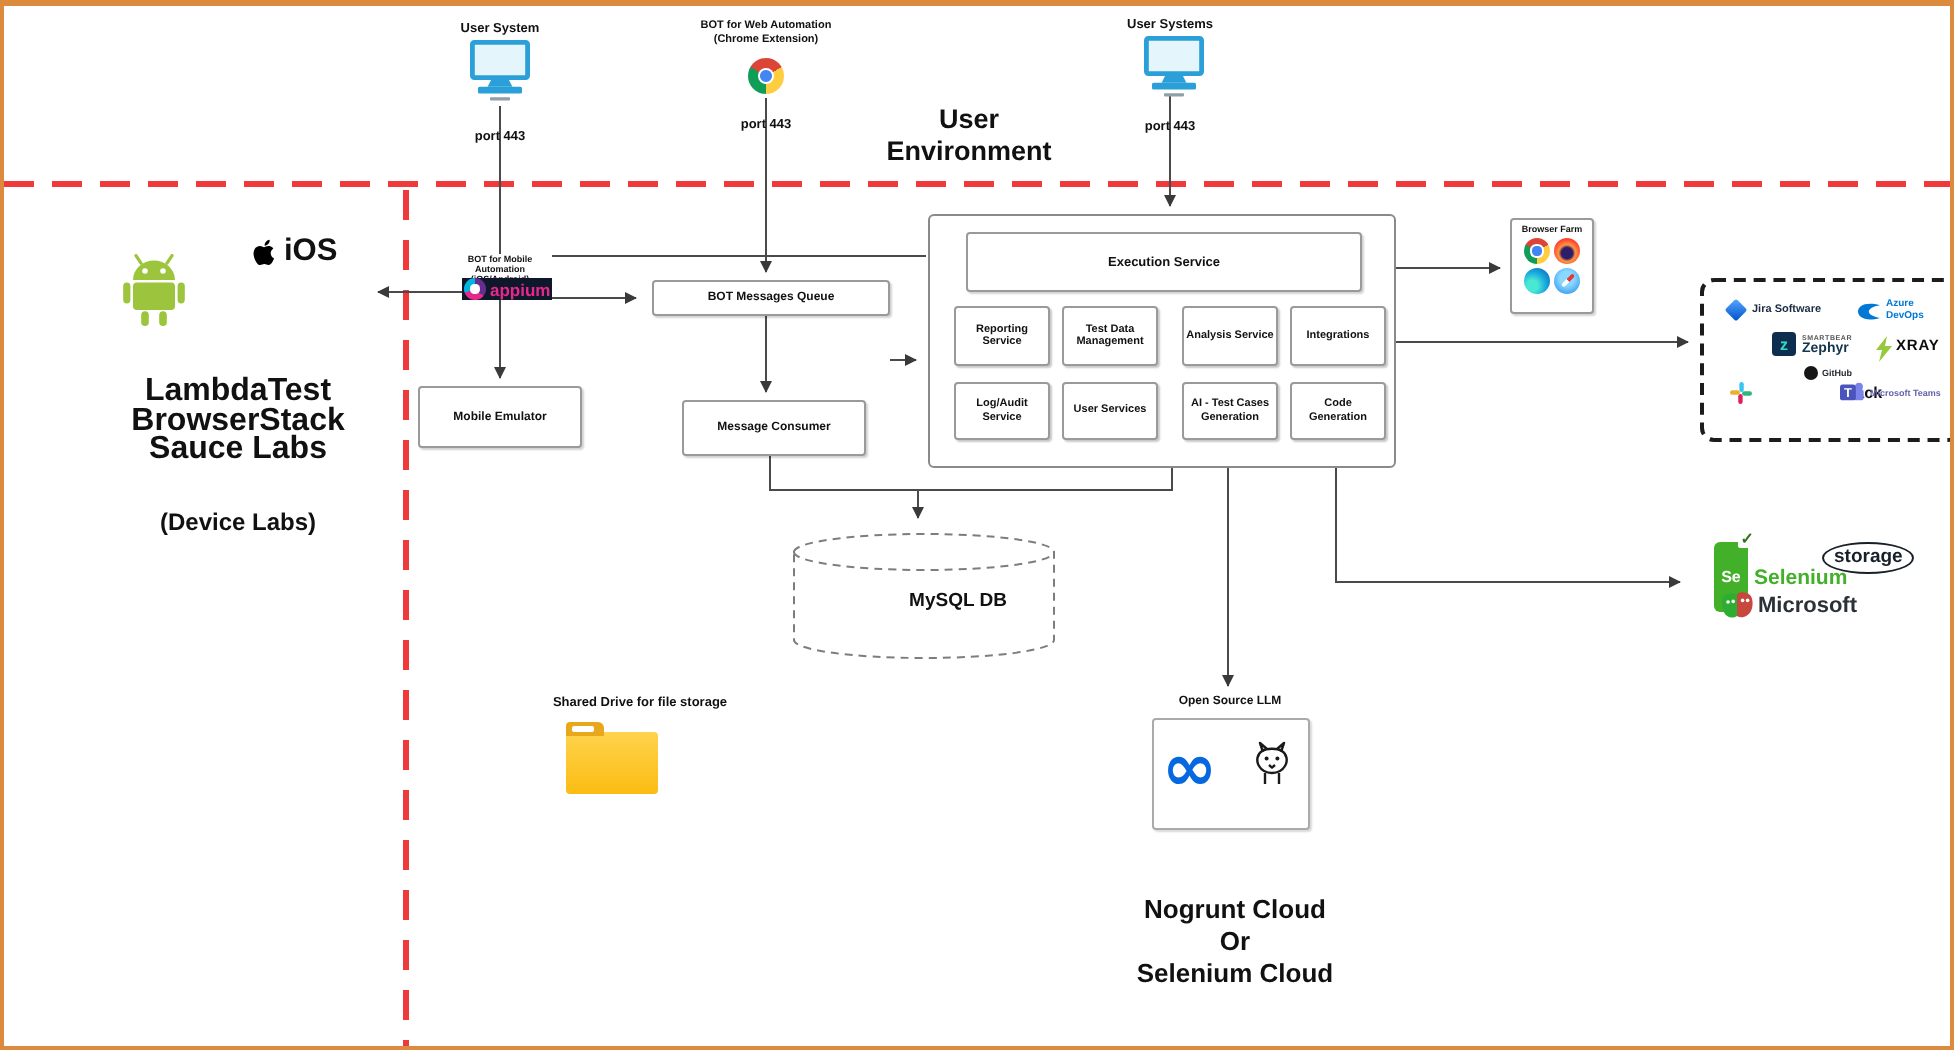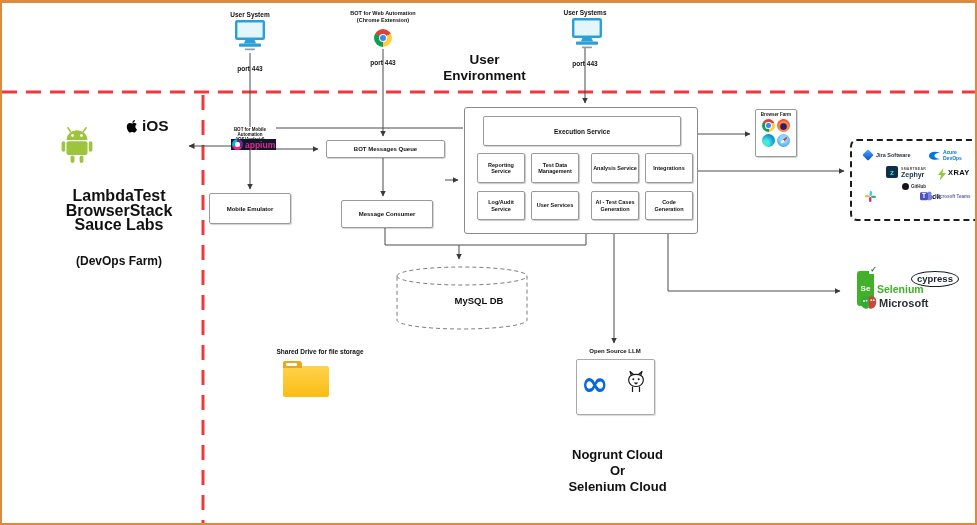--- a/index.html
+++ b/index.html
@@ -152,21 +152,21 @@
   <svg width="16" height="18" viewBox="0 0 24 26">
     <path fill="#000" d="M17.05 13.97c-.03-2.4 1.96-3.55 2.05-3.61-1.12-1.63-2.86-1.86-3.47-1.88-1.47-.15-2.88.87-3.63.87-.75 0-1.9-.85-3.13-.83-1.61.02-3.09.94-3.92 2.38-1.67 2.9-.43 7.18 1.2 9.53.8 1.15 1.75 2.44 3 2.39 1.2-.05 1.66-.78 3.11-.78 1.45 0 1.86.78 3.13.75 1.29-.02 2.11-1.17 2.9-2.33.91-1.33 1.28-2.62 1.3-2.69-.03-.01-2.5-.96-2.54-3.8z"></path>
     <path fill="#000" d="M15.3 6.9c.66-.8 1.1-1.9.98-3-.95.04-2.1.63-2.78 1.43-.61.7-1.14 1.83-1 2.9 1.06.08 2.14-.54 2.8-1.33z"></path>
   </svg>
   <span class="lbl" style="font-size:15.5px;">iOS</span>
 </div>
 
 <div class="abs lbl prewrap" style="left:58px;top:186px;width:118px;font-size:16px;line-height:14.5px;">LambdaTest
 BrowserStack
 Sauce Labs</div>
-<div class="abs lbl" style="left:58px;top:251px;width:118px;font-size:12px;">(DevOps Farm)</div>
+<div class="abs lbl" style="left:58px;top:251px;width:118px;font-size:12px;">(Device Labs)</div>
 
 <div class="abs lbl prewrap" style="left:222px;top:124px;width:52px;font-size:4.5px;line-height:5px;background:#fff;">BOT for Mobile Automation
 (iOS/Android)</div>
 <div class="abs" style="left:229px;top:136px;display:flex;align-items:center;gap:2px;background:#0f172a;padding:0 1px;">
   <span class="appium-donut"></span>
   <span style="font-size:8.5px;font-weight:bold;color:#E5298C;">appium</span>
 </div>
 <div class="node" style="left:207px;top:190px;width:80px;height:29px;font-size:6px;">Mobile Emulator</div>
 
 <div class="node" style="left:324px;top:137px;width:117px;height:16px;font-size:6px;">BOT Messages Queue</div>
@@ -271,21 +271,21 @@
 </div>
 
 <div class="abs lbl prewrap" style="left:553px;top:444px;width:125px;font-size:13px;line-height:16px;">Nogrunt Cloud
 Or
 Selenium Cloud</div>
 
 <div class="abs" style="left:855px;top:268px;display:flex;align-items:center;gap:3px;">
   <span class="se-badge">Se</span>
   <span style="font-size:10.5px;font-weight:bold;color:#43B02A;">Selenium</span>
 </div>
-<span class="abs cypress-ring" style="left:909px;top:268px;">cypress</span>
+<span class="abs cypress-ring" style="left:909px;top:268px;">storage</span>
 <div class="abs" style="left:858px;top:292px;display:flex;align-items:center;gap:2px;">
   <svg width="17" height="16" viewBox="0 0 17 16">
     <path d="M8.5,2 C10,0.8 13,0.8 15,2.5 C16.5,4 16.8,8 15.5,10.5 C14.3,13 11,14.6 8.5,13 Z" fill="#C7483D"></path>
     <path d="M1,5.5 C1,3.2 3.2,1.6 6,1.6 L8.5,2 L8.5,13 C6,14.6 3,13.6 1.9,11 C1.1,9 1,7.2 1,5.5 Z" fill="#2EAD33"></path>
     <circle cx="4" cy="6" r="0.9" fill="#fff"></circle>
     <circle cx="6.6" cy="5.7" r="0.9" fill="#fff"></circle>
     <circle cx="11.3" cy="5.2" r="0.9" fill="#fff"></circle>
     <circle cx="13.8" cy="5.2" r="0.9" fill="#fff"></circle>
   </svg>
   <span style="font-size:11px;font-weight:800;color:#2B3137;">Microsoft</span>

